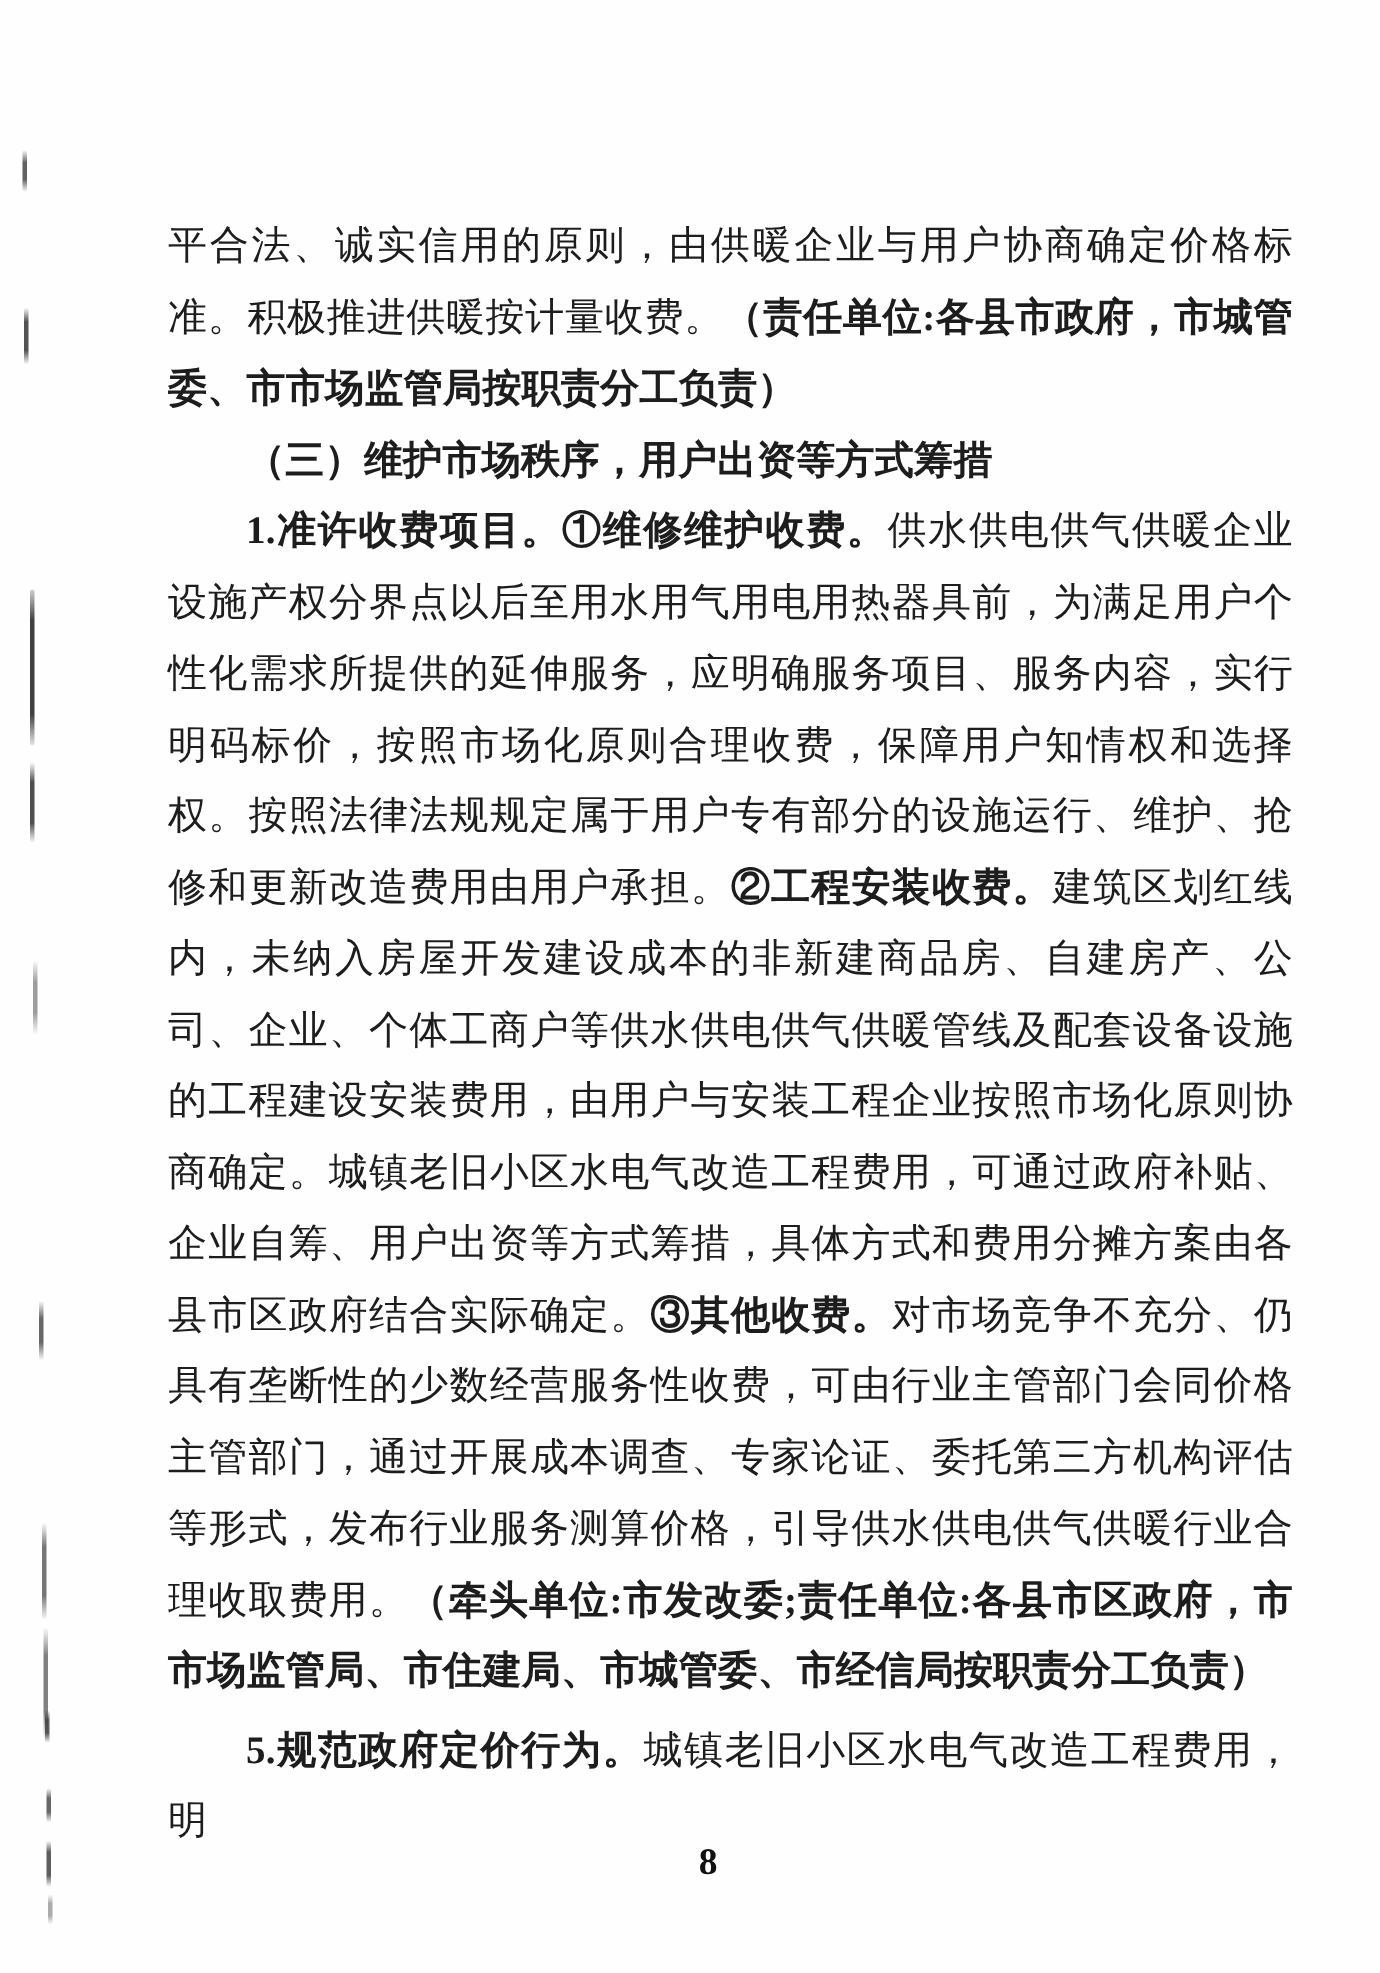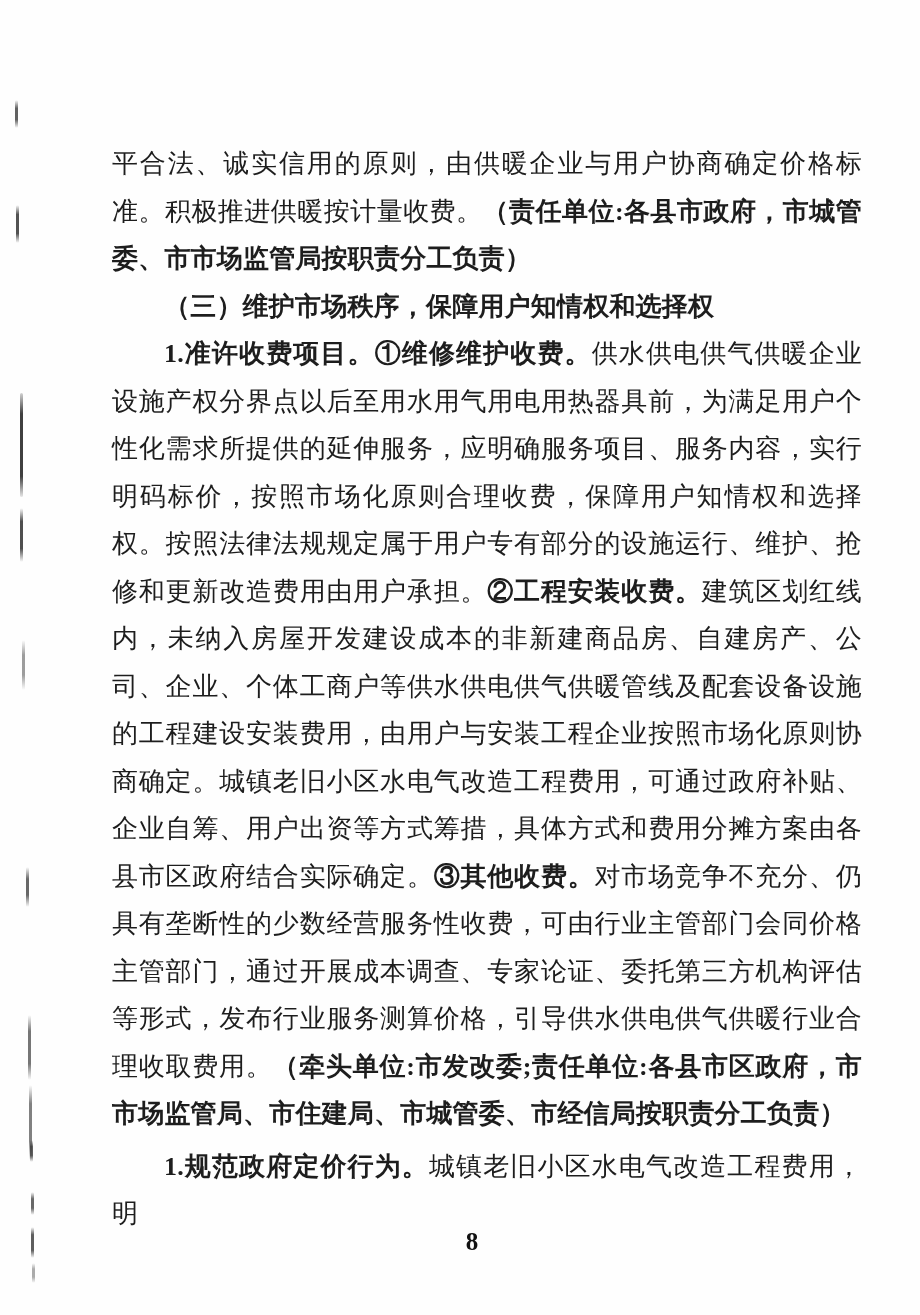--- a/index.html
+++ b/index.html
@@ -79,22 +79,22 @@
   <div class="scan-mark" style="left:26px; top:867px;  height:40px;  background:linear-gradient(to bottom, rgba(40,40,40,0), rgba(40,40,40,0.7) 30%, rgba(40,40,40,0.7) 70%, rgba(40,40,40,0));"></div>
   <div class="scan-mark" style="left:28px; top:1015px; height:65px;  background:linear-gradient(to bottom, rgba(45,45,45,0), rgba(45,45,45,0.65) 25%, rgba(45,45,45,0.65) 75%, rgba(45,45,45,0));"></div>
   <div class="scan-mark" style="left:29px; top:1085px; height:75px;  background:linear-gradient(to bottom, rgba(45,45,45,0), rgba(45,45,45,0.6) 25%, rgba(45,45,45,0.6) 75%, rgba(45,45,45,0));"></div>
   <div class="scan-mark" style="left:30px; top:1140px; height:22px;  background:linear-gradient(to bottom, rgba(40,40,40,0), rgba(40,40,40,0.75) 30%, rgba(40,40,40,0.75) 70%, rgba(40,40,40,0));"></div>
   <div class="scan-mark" style="left:31px; top:1192px; height:23px;  background:linear-gradient(to bottom, rgba(40,40,40,0), rgba(40,40,40,0.7) 30%, rgba(40,40,40,0.7) 70%, rgba(40,40,40,0));"></div>
   <div class="scan-mark" style="left:31px; top:1227px; height:31px;  background:linear-gradient(to bottom, rgba(40,40,40,0), rgba(40,40,40,0.75) 25%, rgba(40,40,40,0.75) 75%, rgba(40,40,40,0));"></div>
   <div class="scan-mark" style="left:32px; top:1263px; height:20px;  background:linear-gradient(to bottom, rgba(70,70,70,0), rgba(70,70,70,0.45) 30%, rgba(70,70,70,0.45) 70%, rgba(70,70,70,0));"></div>
 
   <div class="doc-body">
       <p class="para"><span>平合法、诚实信用的原则，由供暖企业与用户协商确定价格标准。积极推进供暖按计量收费。</span><span class="run-bold">（责任单位:各县市政府，市城管委、市市场监管局按职责分工负责）</span></p>
-      <p class="para indent"><span class="run-bold">（三）维护市场秩序，保障用户知情权和选择权</span></p>
+      <p class="para indent"><span class="run-bold">（三）维护市场秩序，用户出资等方式筹措</span></p>
       <p class="para indent"><span class="run-bold">1.准许收费项目。①维修维护收费。</span><span>供水供电供气供暖企业设施产权分界点以后至用水用气用电用热器具前，为满足用户个性化需求所提供的延伸服务，应明确服务项目、服务内容，实行明码标价，按照市场化原则合理收费，保障用户知情权和选择权。按照法律法规规定属于用户专有部分的设施运行、维护、抢修和更新改造费用由用户承担。</span><span class="run-bold">②工程安装收费。</span><span>建筑区划红线内，未纳入房屋开发建设成本的非新建商品房、自建房产、公司、企业、个体工商户等供水供电供气供暖管线及配套设备设施的工程建设安装费用，由用户与安装工程企业按照市场化原则协商确定。城镇老旧小区水电气改造工程费用，可通过政府补贴、企业自筹、用户出资等方式筹措，具体方式和费用分摊方案由各县市区政府结合实际确定。</span><span class="run-bold">③其他收费。</span><span>对市场竞争不充分、仍具有垄断性的少数经营服务性收费，可由行业主管部门会同价格主管部门，通过开展成本调查、专家论证、委托第三方机构评估等形式，发布行业服务测算价格，引导供水供电供气供暖行业合理收取费用。</span><span class="run-bold">（牵头单位:市发改委;责任单位:各县市区政府，市市场监管局、市住建局、市城管委、市经信局按职责分工负责）</span></p>
-      <p class="para indent gap-before"><span class="run-bold">1.规范政府定价行为。</span><span>城镇老旧小区水电气改造工程费用，明</span></p>
+      <p class="para indent gap-before"><span class="run-bold">5.规范政府定价行为。</span><span>城镇老旧小区水电气改造工程费用，明</span></p>
     </div>
 
   <div class="page-number-wrap">
     <span class="page-number">8</span>
   </div>
 
 </div>
 
 </body></html>

